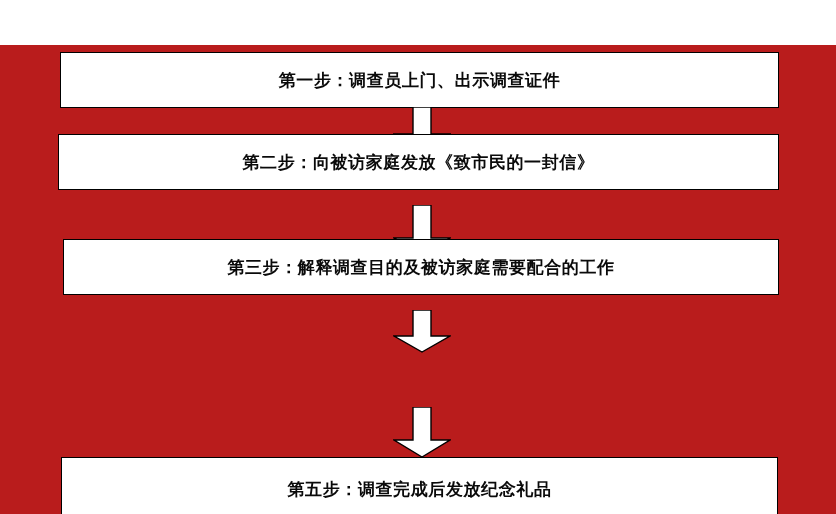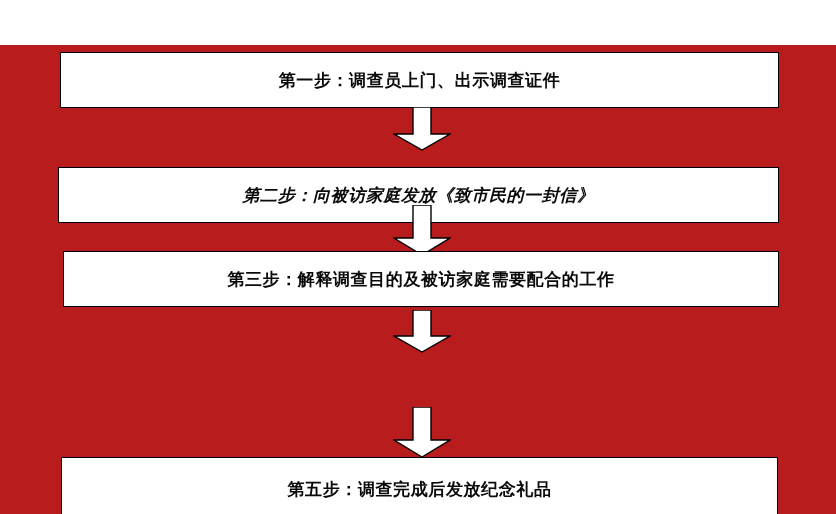--- a/index.html
+++ b/index.html
@@ -50,31 +50,31 @@
   <div class="flow-box" style="left:60px; top:7px; width:719px; height:56px;">
     <span class="flow-box-label">第一步：调查员上门、出示调查证件</span>
   </div>
 
   <div class="arrow-connector" style="left:393px; top:62px; width:58px; height:44px;">
     <svg width="58" height="44" viewBox="0 0 58 44" aria-hidden="true">
       <polygon points="20,0 38,0 38,27 57,27 29,43 1,27 20,27" fill="#ffffff" stroke="#000000" stroke-width="1.4" stroke-linejoin="miter"></polygon>
     </svg>
   </div>
 
-  <div class="flow-box" style="left:58px; top:122px; width:721px; height:56px;font-style:italic;">
+  <div class="flow-box" style="left:58px; top:89px; width:721px; height:56px;">
     <span class="flow-box-label">第二步：向被访家庭发放《致市民的一封信》</span>
   </div>
 
   <div class="arrow-connector" style="left:393px; top:160px; width:58px; height:51px;">
     <svg width="58" height="51" viewBox="0 0 58 51" aria-hidden="true">
       <polygon points="20,0 38,0 38,33 57,33 29,50 1,33 20,33" fill="#ffffff" stroke="#000000" stroke-width="1.4" stroke-linejoin="miter"></polygon>
     </svg>
   </div>
 
-  <div class="flow-box" style="left:63px; top:206px; width:716px; height:56px;">
+  <div class="flow-box" style="left:63px; top:194px; width:716px; height:56px;">
     <span class="flow-box-label">第三步：解释调查目的及被访家庭需要配合的工作</span>
   </div>
 
   <div class="arrow-connector" style="left:393px; top:265px; width:58px; height:43px;">
     <svg width="58" height="43" viewBox="0 0 58 43" aria-hidden="true">
       <polygon points="20,0 38,0 38,26 57,26 29,42 1,26 20,26" fill="#ffffff" stroke="#000000" stroke-width="1.4" stroke-linejoin="miter"></polygon>
     </svg>
   </div>
 
 

